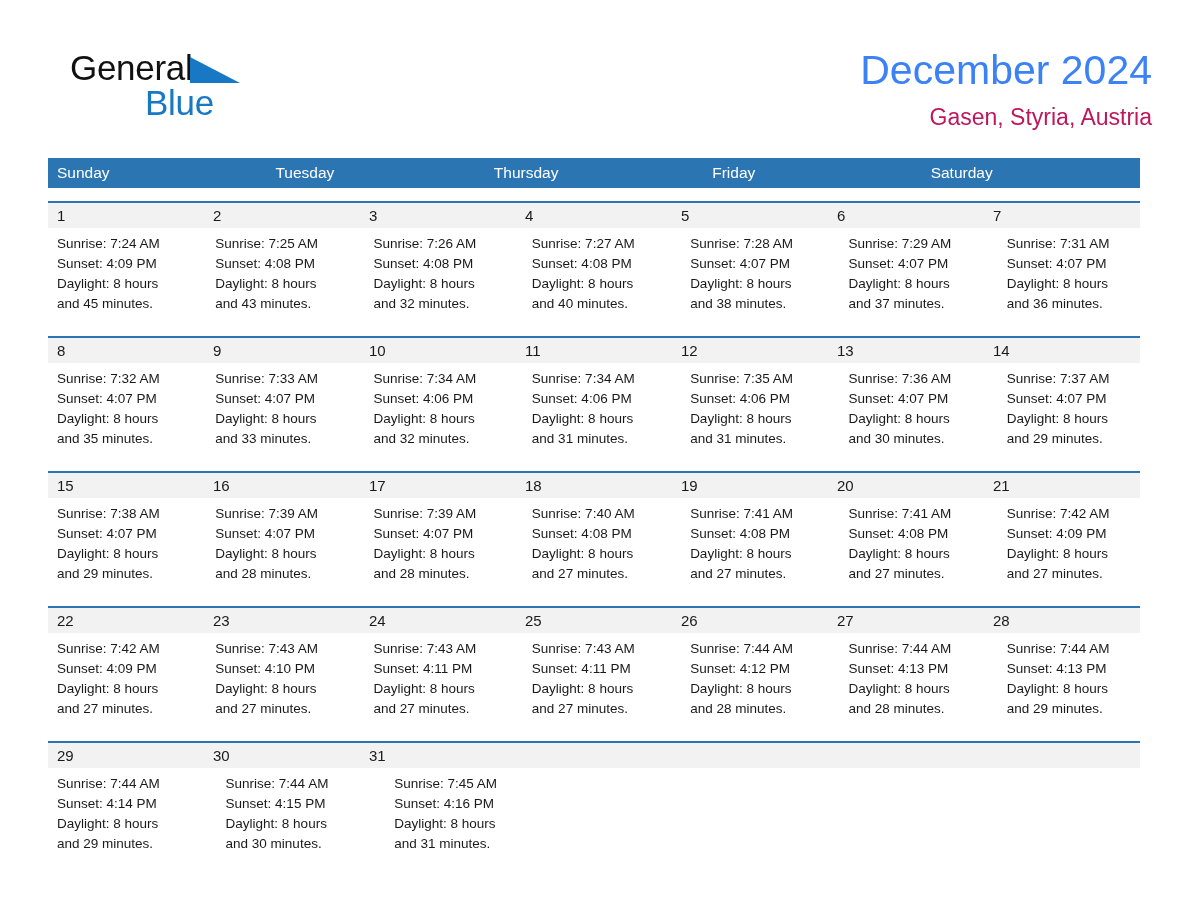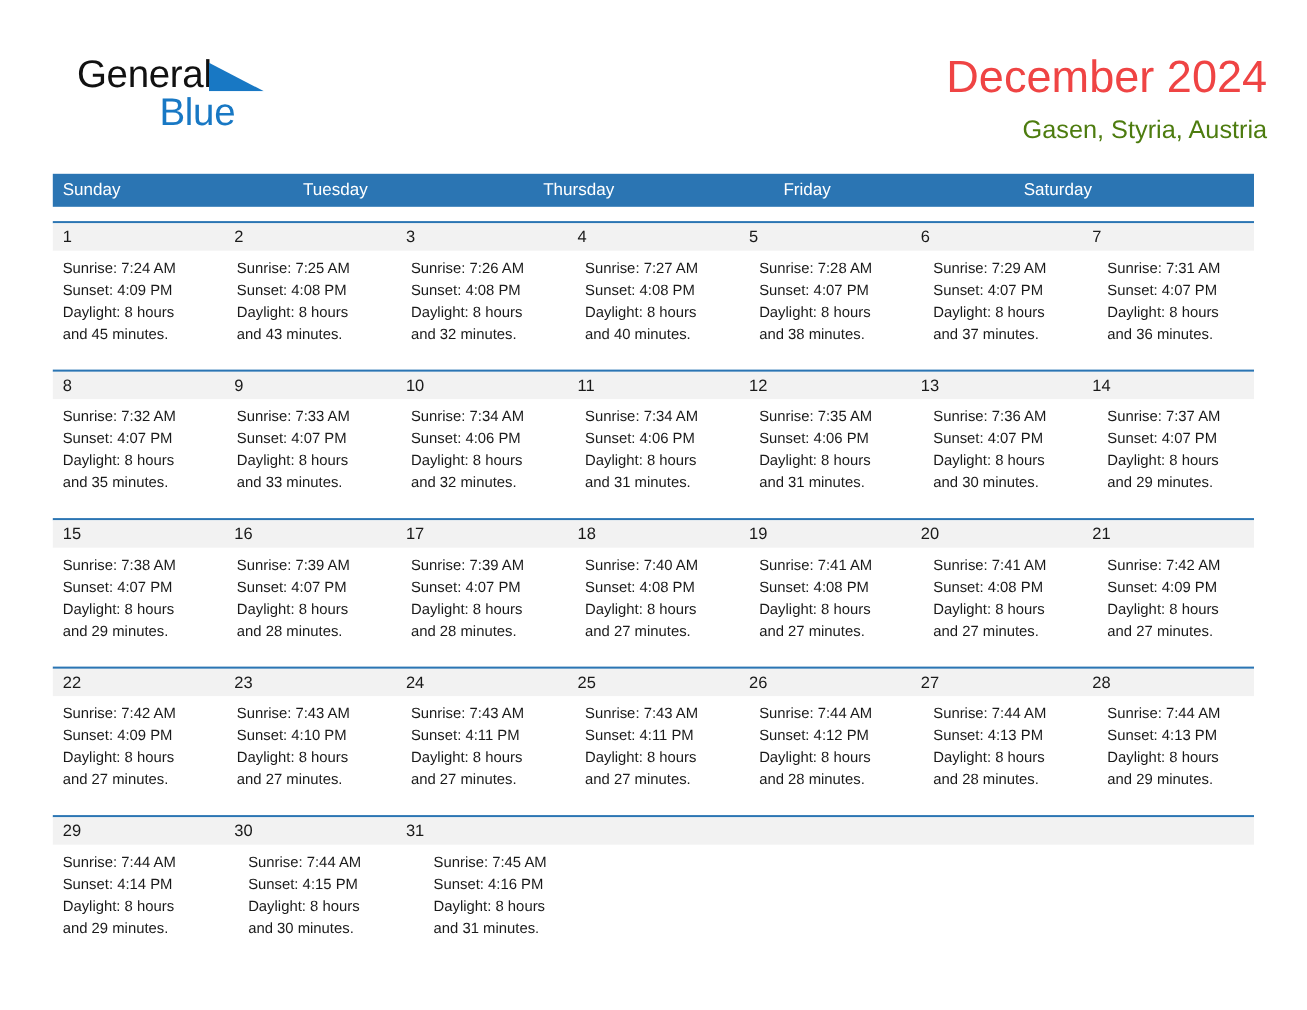--- a/index.html
+++ b/index.html
@@ -70,28 +70,28 @@
 
   .title-block {
     position: absolute;
     right: 0;
     top: 0;
     text-align: right;
   }
   .month-title {
     font-size: 41px;
     font-weight: 400;
-    color: #ef4444;
+    color: #3b82f6;
     line-height: 52px;
     white-space: nowrap;
   }
   .location {
     font-size: 23px;
     font-weight: 400;
-    color: #4d7c0f;
+    color: #be185d;
     line-height: 34px;
     margin-top: 4px;
     white-space: nowrap;
   }
 
   
   .calendar {
     position: absolute;
     left: 48px;
     top: 158px;

